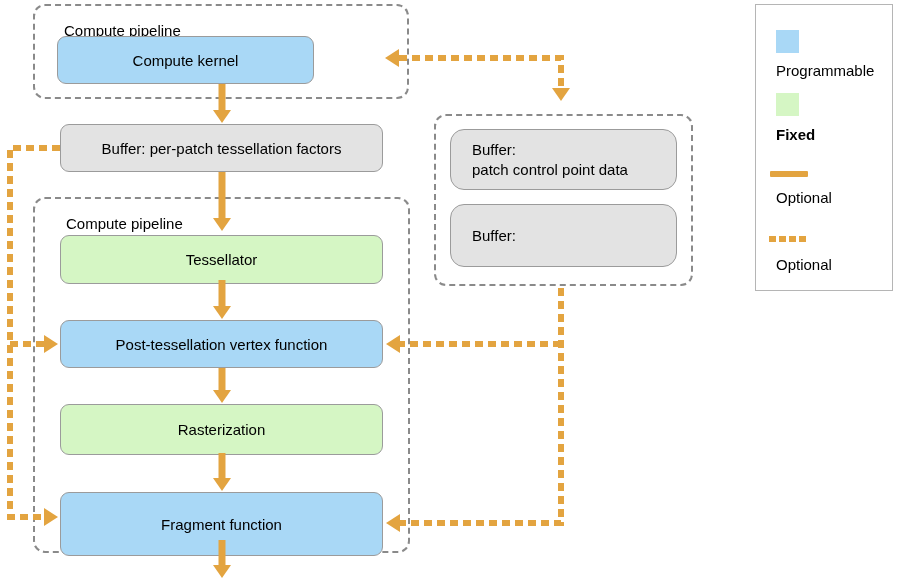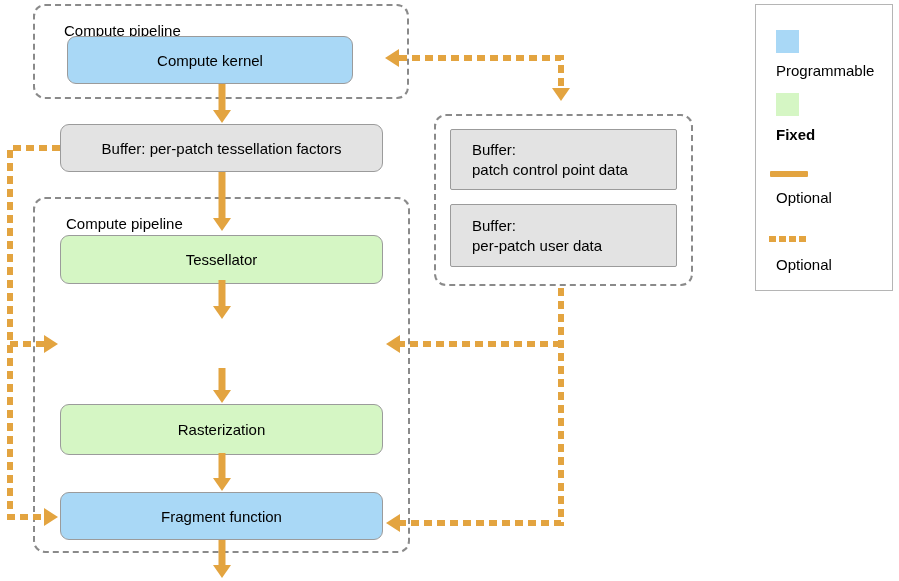--- a/index.html
+++ b/index.html
@@ -44,21 +44,21 @@
   .node.programmable { background: var(--programmable-fill, #a9d8f6); }
   .node.fixed        { background: var(--fixed-fill, #d5f6c4); }
   .node.buffer       { background: var(--buffer-fill, #e3e3e3); }
   .node.multiline {
     flex-direction: column;
     align-items: flex-start;
     justify-content: center;
     padding-left: 21px;
     text-align: left;
     line-height: 20px;
-    border-radius: 2px;
+    border-radius: 14px;
   }
   #legend {
     position: absolute;
     left: 755px;
     top: 4px;
     width: 138px;
     height: 287px;
     box-sizing: border-box;
     border: 1px solid var(--legend-border, #b5b5b5);
     background: #ffffff;
@@ -119,38 +119,38 @@
     stroke: none;
   }
 </style>
 </head>
 <body>
 
 <div id="canvas">
 
   <div class="dashed-container" style="left:33px; top:4px; width:376px; height:95px;"></div>
   <div class="container-label" style="left:64px; top:10px;">Compute pipeline</div>
-  <div class="node programmable" style="left:67px; top:36px; width:286px; height:48px;">Compute kernel</div>
+  <div class="node programmable" style="left:57px; top:36px; width:257px; height:48px;">Compute kernel</div>
 
   <div class="node buffer" style="left:60px; top:124px; width:323px; height:48px;">Buffer: per-patch tessellation factors</div>
 
   <div class="dashed-container" style="left:33px; top:197px; width:377px; height:356px;"></div>
   <div class="container-label" style="left:66px; top:203px;">Compute pipeline</div>
   <div class="node fixed" style="left:60px; top:235px; width:323px; height:49px;">Tessellator</div>
+  <div class="node programmable" style="left:60px; top:320px; width:323px; height:48px;">Post-tessellation vertex function</div>
   <div class="node fixed" style="left:60px; top:404px; width:323px; height:51px;">Rasterization</div>
-  <div class="node programmable" style="left:60px; top:492px; width:323px; height:48px;">Fragment function</div>
+  <div class="node programmable" style="left:60px; top:492px; width:323px; height:64px;">Fragment function</div>
 
   <div class="dashed-container" style="left:434px; top:114px; width:259px; height:172px;"></div>
   <div class="node buffer multiline" style="left:450px; top:129px; width:227px; height:61px;">
     <span>Buffer:</span>
     <span>patch control point data</span>
   </div>
   <div class="node buffer multiline" style="left:450px; top:204px; width:227px; height:63px;">
     <span>Buffer:</span>
-    <span>per-patch user data</span>
   </div>
 
   <div id="legend">
     <div class="legend-swatch" style="left:20px; top:25px; background:var(--programmable-fill,#a9d8f6);"></div>
     <div class="legend-label" style="left:20px; top:57px;">Programmable</div>
     <div class="legend-swatch" style="left:20px; top:88px; background:var(--fixed-fill,#d5f6c4);"></div>
     <div class="legend-label" style="left:20px; top:121px;font-weight:bold;">Fixed</div>
     <div class="legend-line-solid"></div>
     <div class="legend-label" style="left:20px; top:184px;">Optional</div>
     <div class="legend-line-dashed">

